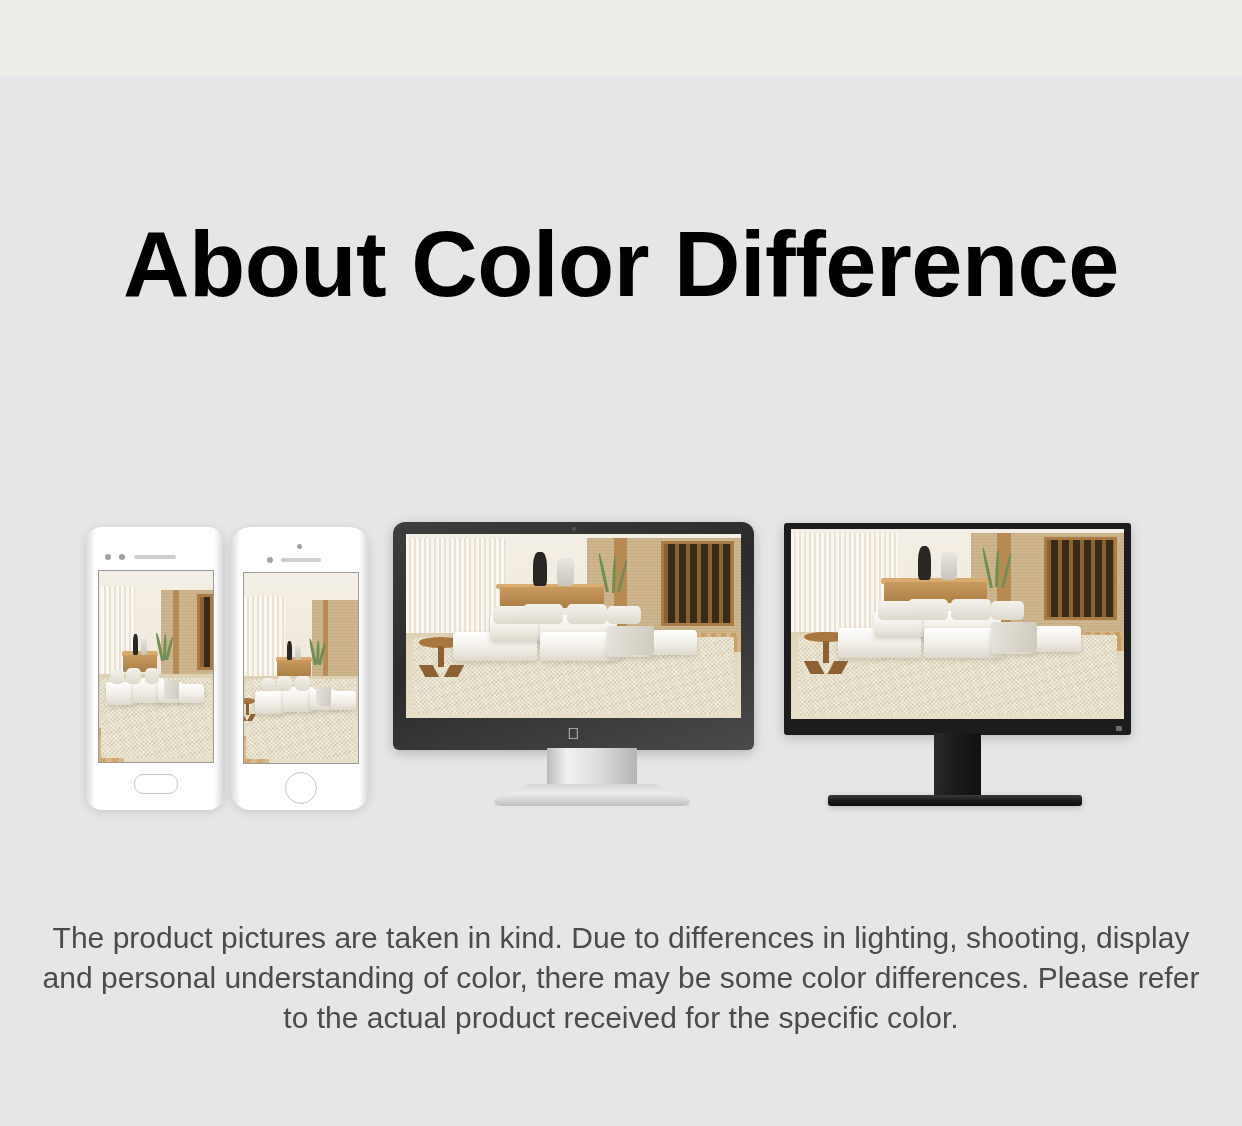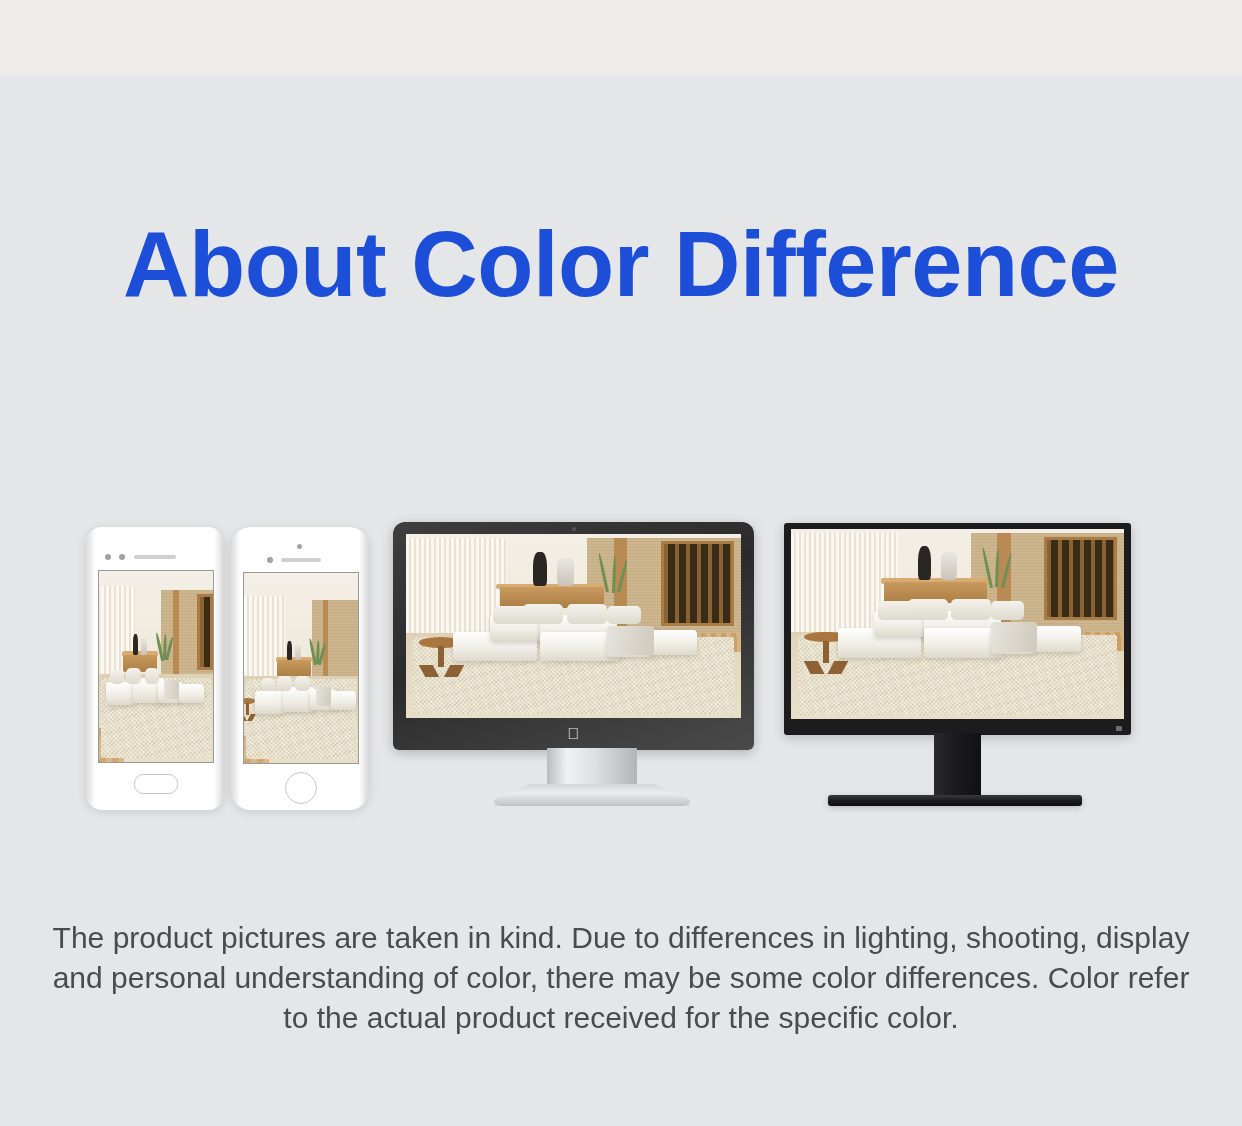--- a/index.html
+++ b/index.html
@@ -47,21 +47,21 @@
 
   
   .title {
     position: absolute;
     left: 0; top: 216px;
     width: 1242px;
     text-align: center;
     font-size: 92px;
     font-weight: 700;
     letter-spacing: -0.5px;
-    color: #1d4ed8;
+    color: #000000;
     line-height: 1.05;
     white-space: nowrap;
   }
 
   
   .description {
     position: absolute;
     left: 50%;
     transform: translateX(-50%);
     top: 918px;
@@ -465,15 +465,15 @@
         <div class="pillow" style="left:48%;top:37%;width:12%;height:11%;"></div>
         <div class="pillow" style="left:60%;top:38%;width:10%;height:10%;"></div>
         <div class="blanket" style="left:60%;top:49%;width:14%;height:16%;"></div>
       </div>
     </div>
     <div class="led"></div>
   </div>
   <div id="monitor-neck"></div>
   <div id="monitor-base"></div>
 
-  <div class="description">The product pictures are taken in kind. Due to differences in lighting, shooting, display and personal understanding of color, there may be some color differences. Color refer to the actual product received for the specific color.</div>
+  <div class="description">The product pictures are taken in kind. Due to differences in lighting, shooting, display and personal understanding of color, there may be some color differences. Please refer to the actual product received for the specific color.</div>
 
 </div>
 
 </body></html>

